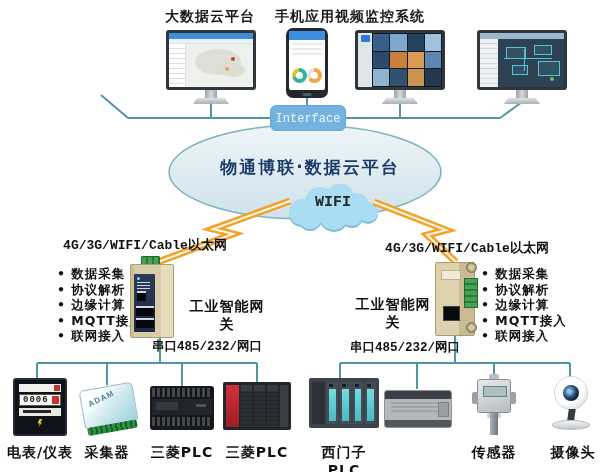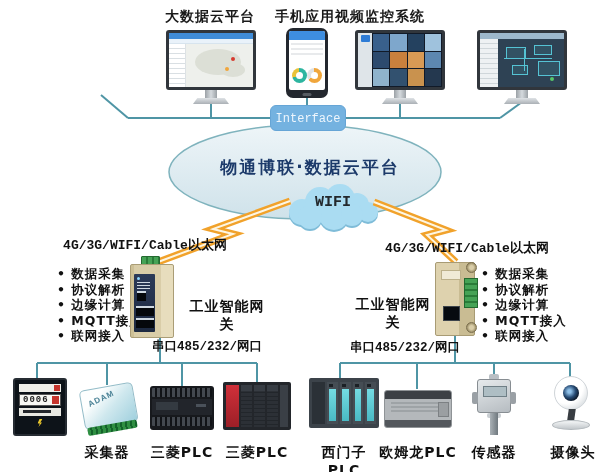--- a/index.html
+++ b/index.html
@@ -406,21 +406,21 @@
     <div class="sn-pole"></div>
   </div>
 
   <div class="dev-camera">
     <div class="cam-ball"></div>
     <div class="cam-lens"></div>
     <div class="cam-neck"></div>
     <div class="cam-base"></div>
   </div>
 
+  <div class="botlabel" style="left:2px;width:76px">电表/仪表</div>
   <div class="botlabel" style="left:77px;width:60px">采集器</div>
   <div class="botlabel" style="left:150px;width:64px">三菱PLC</div>
   <div class="botlabel" style="left:225px;width:64px">三菱PLC</div>
   <div class="botlabel" style="left:306px;width:76px">西门子PLC</div>
-  <div class="botlabel" style="left:378px;width:80px">欧姆龙PLC</div>
   <div class="botlabel" style="left:468px;width:52px">传感器</div>
   <div class="botlabel" style="left:547px;width:52px">摄像头</div>
 
 </div>
 
 </body></html>

